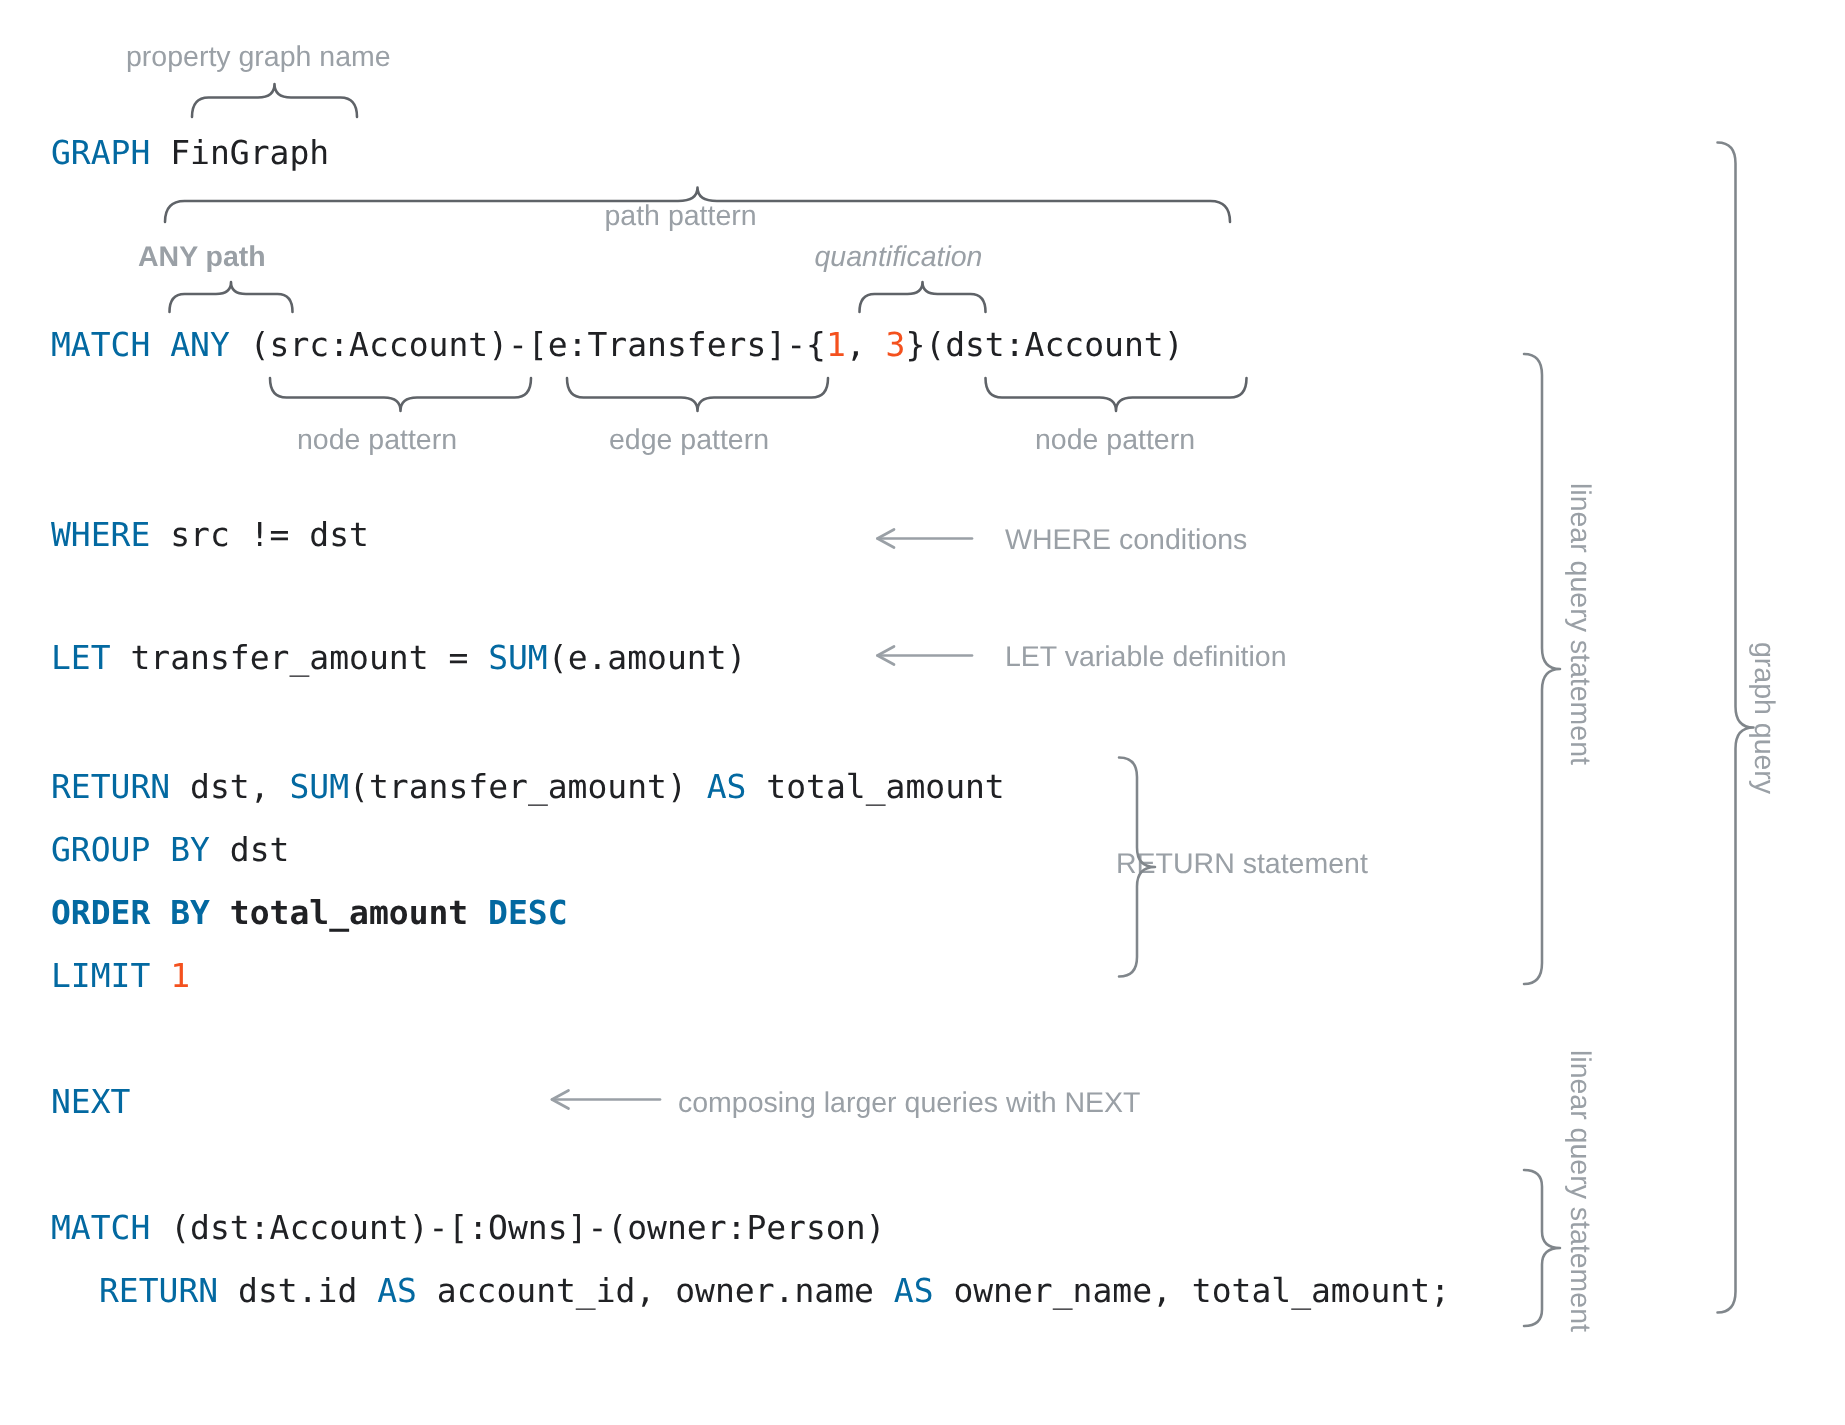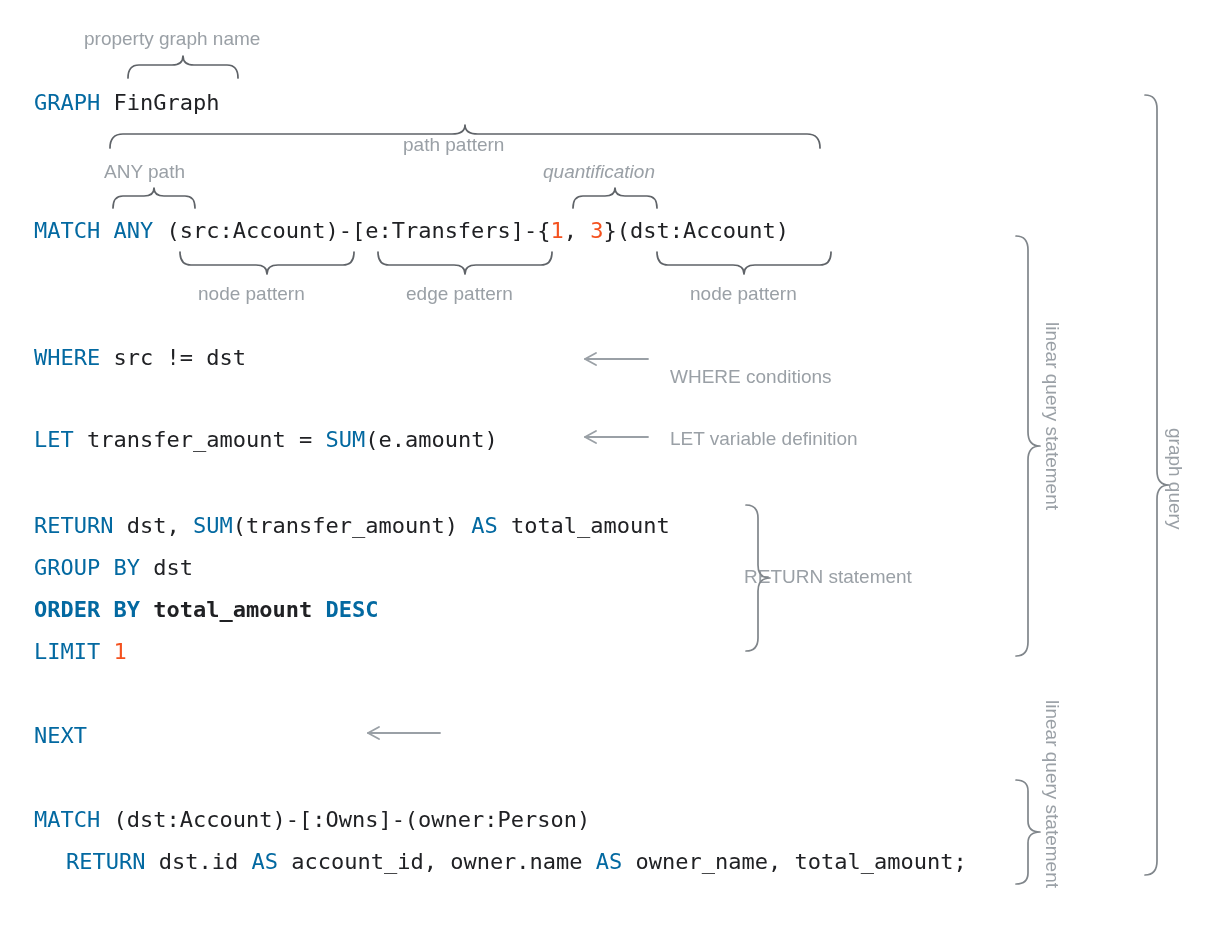--- a/index.html
+++ b/index.html
@@ -99,36 +99,37 @@
   <div class="code-line" style="left:34px; top:723px;"><span class="kw">NEXT</span></div>
 
   <div class="code-line" style="left:34px; top:807px;"><span class="kw">MATCH</span><span class="pln"> (dst:Account)-[:Owns]-(owner:Person)</span></div>
 
   <div class="code-line" style="left:34px; top:849px;margin-left:32px;"><span class="kw">RETURN</span><span class="pln"> dst.id </span><span class="kw">AS</span><span class="pln"> account_id, owner.name </span><span class="kw">AS</span><span class="pln"> owner_name, total_amount;</span></div>
 
   <div class="ann" style="left:84px; top:28px;">property graph name</div>
 
   <div class="ann" style="left:403px; top:95px;margin-top:39px;">path pattern</div>
 
-  <div class="ann" style="left:104px; top:161px;">ANY path</div>
+  <div class="ann" style="left:92px; top:161px;font-weight:bold;">ANY path</div>
 
   <div class="ann" style="left:543px; top:161px;font-style:italic;">quantification</div>
 
   <div class="ann" style="left:198px; top:283px;">node pattern</div>
 
   <div class="ann" style="left:406px; top:283px;">edge pattern</div>
 
   <div class="ann" style="left:690px; top:283px;">node pattern</div>
 
-  <div class="ann" style="left:670px; top:350px;margin-top:16px;">WHERE conditions</div>
+  <div class="ann" style="left:670px; top:350px;">WHERE conditions</div>
 
   <div class="ann" style="left:670px; top:428px;">LET variable definition</div>
 
   <div class="ann" style="left:744px; top:566px;">RETURN statement</div>
 
+  <div class="ann" style="left:452px; top:725px;">composing larger queries with NEXT</div>
 
   <div class="ann vert" style="left:1063px; top:322px;">linear query statement</div>
 
   <div class="ann vert" style="left:1063px; top:700px;">linear query statement</div>
 
   <div class="ann vert" style="left:1186px; top:428px;">graph query</div>
 
   <svg id="overlay" viewBox="0 0 1230 950">
 
     <path class="brace" d="M128,78 q0,-13 11,-13 h33 q11,0 11,-9 q0,9 11,9 h33 q11,0 11,13"></path>

